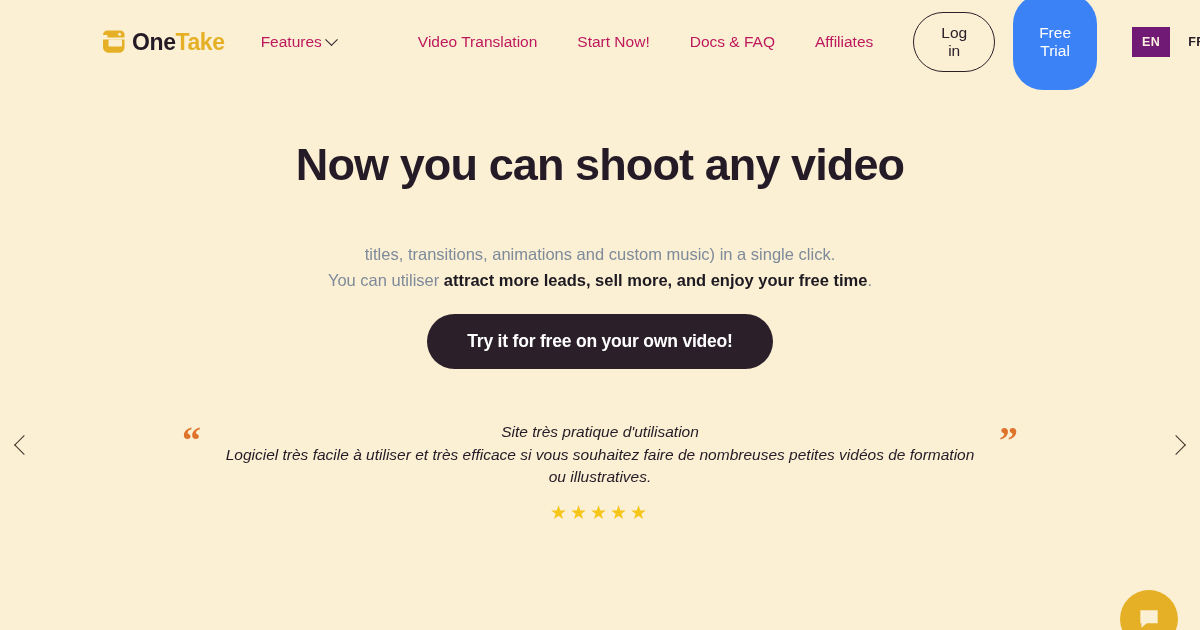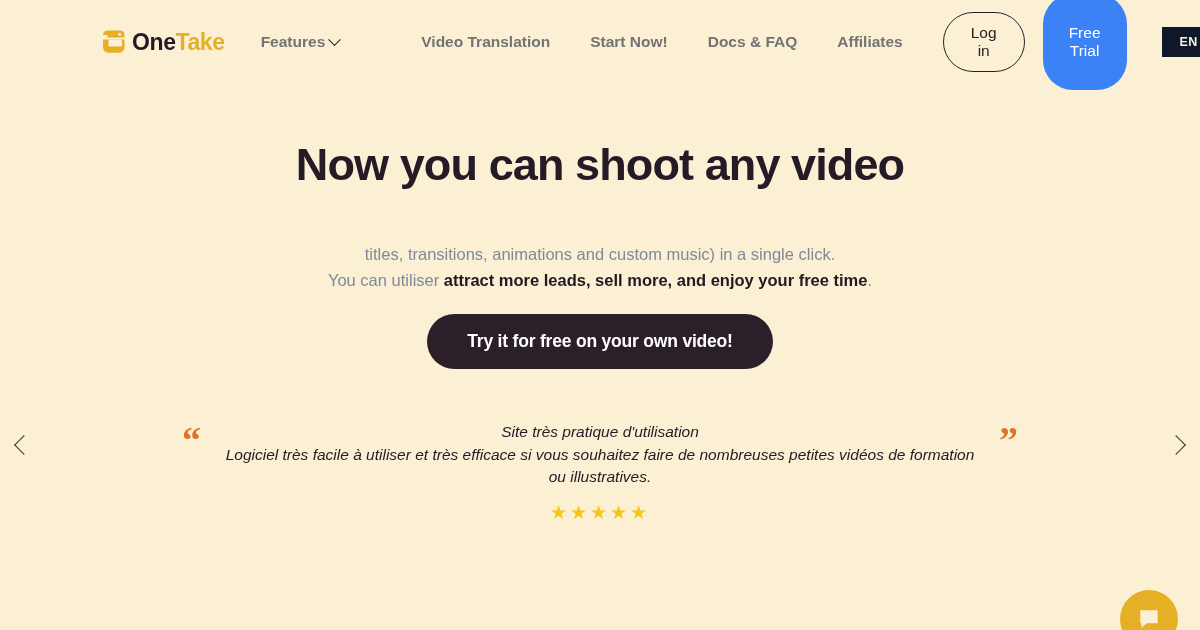--- a/index.html
+++ b/index.html
@@ -30,28 +30,27 @@
     font-size: 23px;
     font-weight: 700;
     letter-spacing: -0.4px;
   }
   .logo-text .one { color: #231a26; }
   .logo-text .take { color: #e5b025; }
 
   .nav { display: flex; align-items: center; }
   .nav-item {
     font-size: 15.5px;
-    color: #737373;
+    color: #be185d;
     margin-right: 40px;
     white-space: nowrap;
     cursor: pointer;
     display: flex;
     align-items: center;
     gap: 5px;
-    font-weight: bold;
   }
   .nav-item.features { margin-right: 82px; }
   .chev-down {
     display: inline-block;
     width: 9px; height: 9px;
     border-right: 1.8px solid #2b2029;
     border-bottom: 1.8px solid #2b2029;
     transform: rotate(45deg) translate(-2px,-2px);
   }
 
@@ -78,25 +77,25 @@
     border: none;
     border-radius: 30px;
     font-size: 15.5px;
     font-weight: 400;
     font-family: inherit;
     padding: 30px 26px;
     cursor: pointer;
     margin-right: 35px;
   }
   .lang-en {
-    background: #0f172a;
+    background: #701a75;
     color: #fdf0de;
     font-size: 12.5px;
     font-weight: 700;
-    padding: 8px 18px;
+    padding: 8px 10px;
     cursor: pointer;
     letter-spacing: 0.4px;
   }
   .lang-fr {
     color: #2b2029;
     font-size: 12.5px;
     font-weight: 700;
     padding: 8px 10px;
     margin-left: 8px;
     cursor: pointer;

